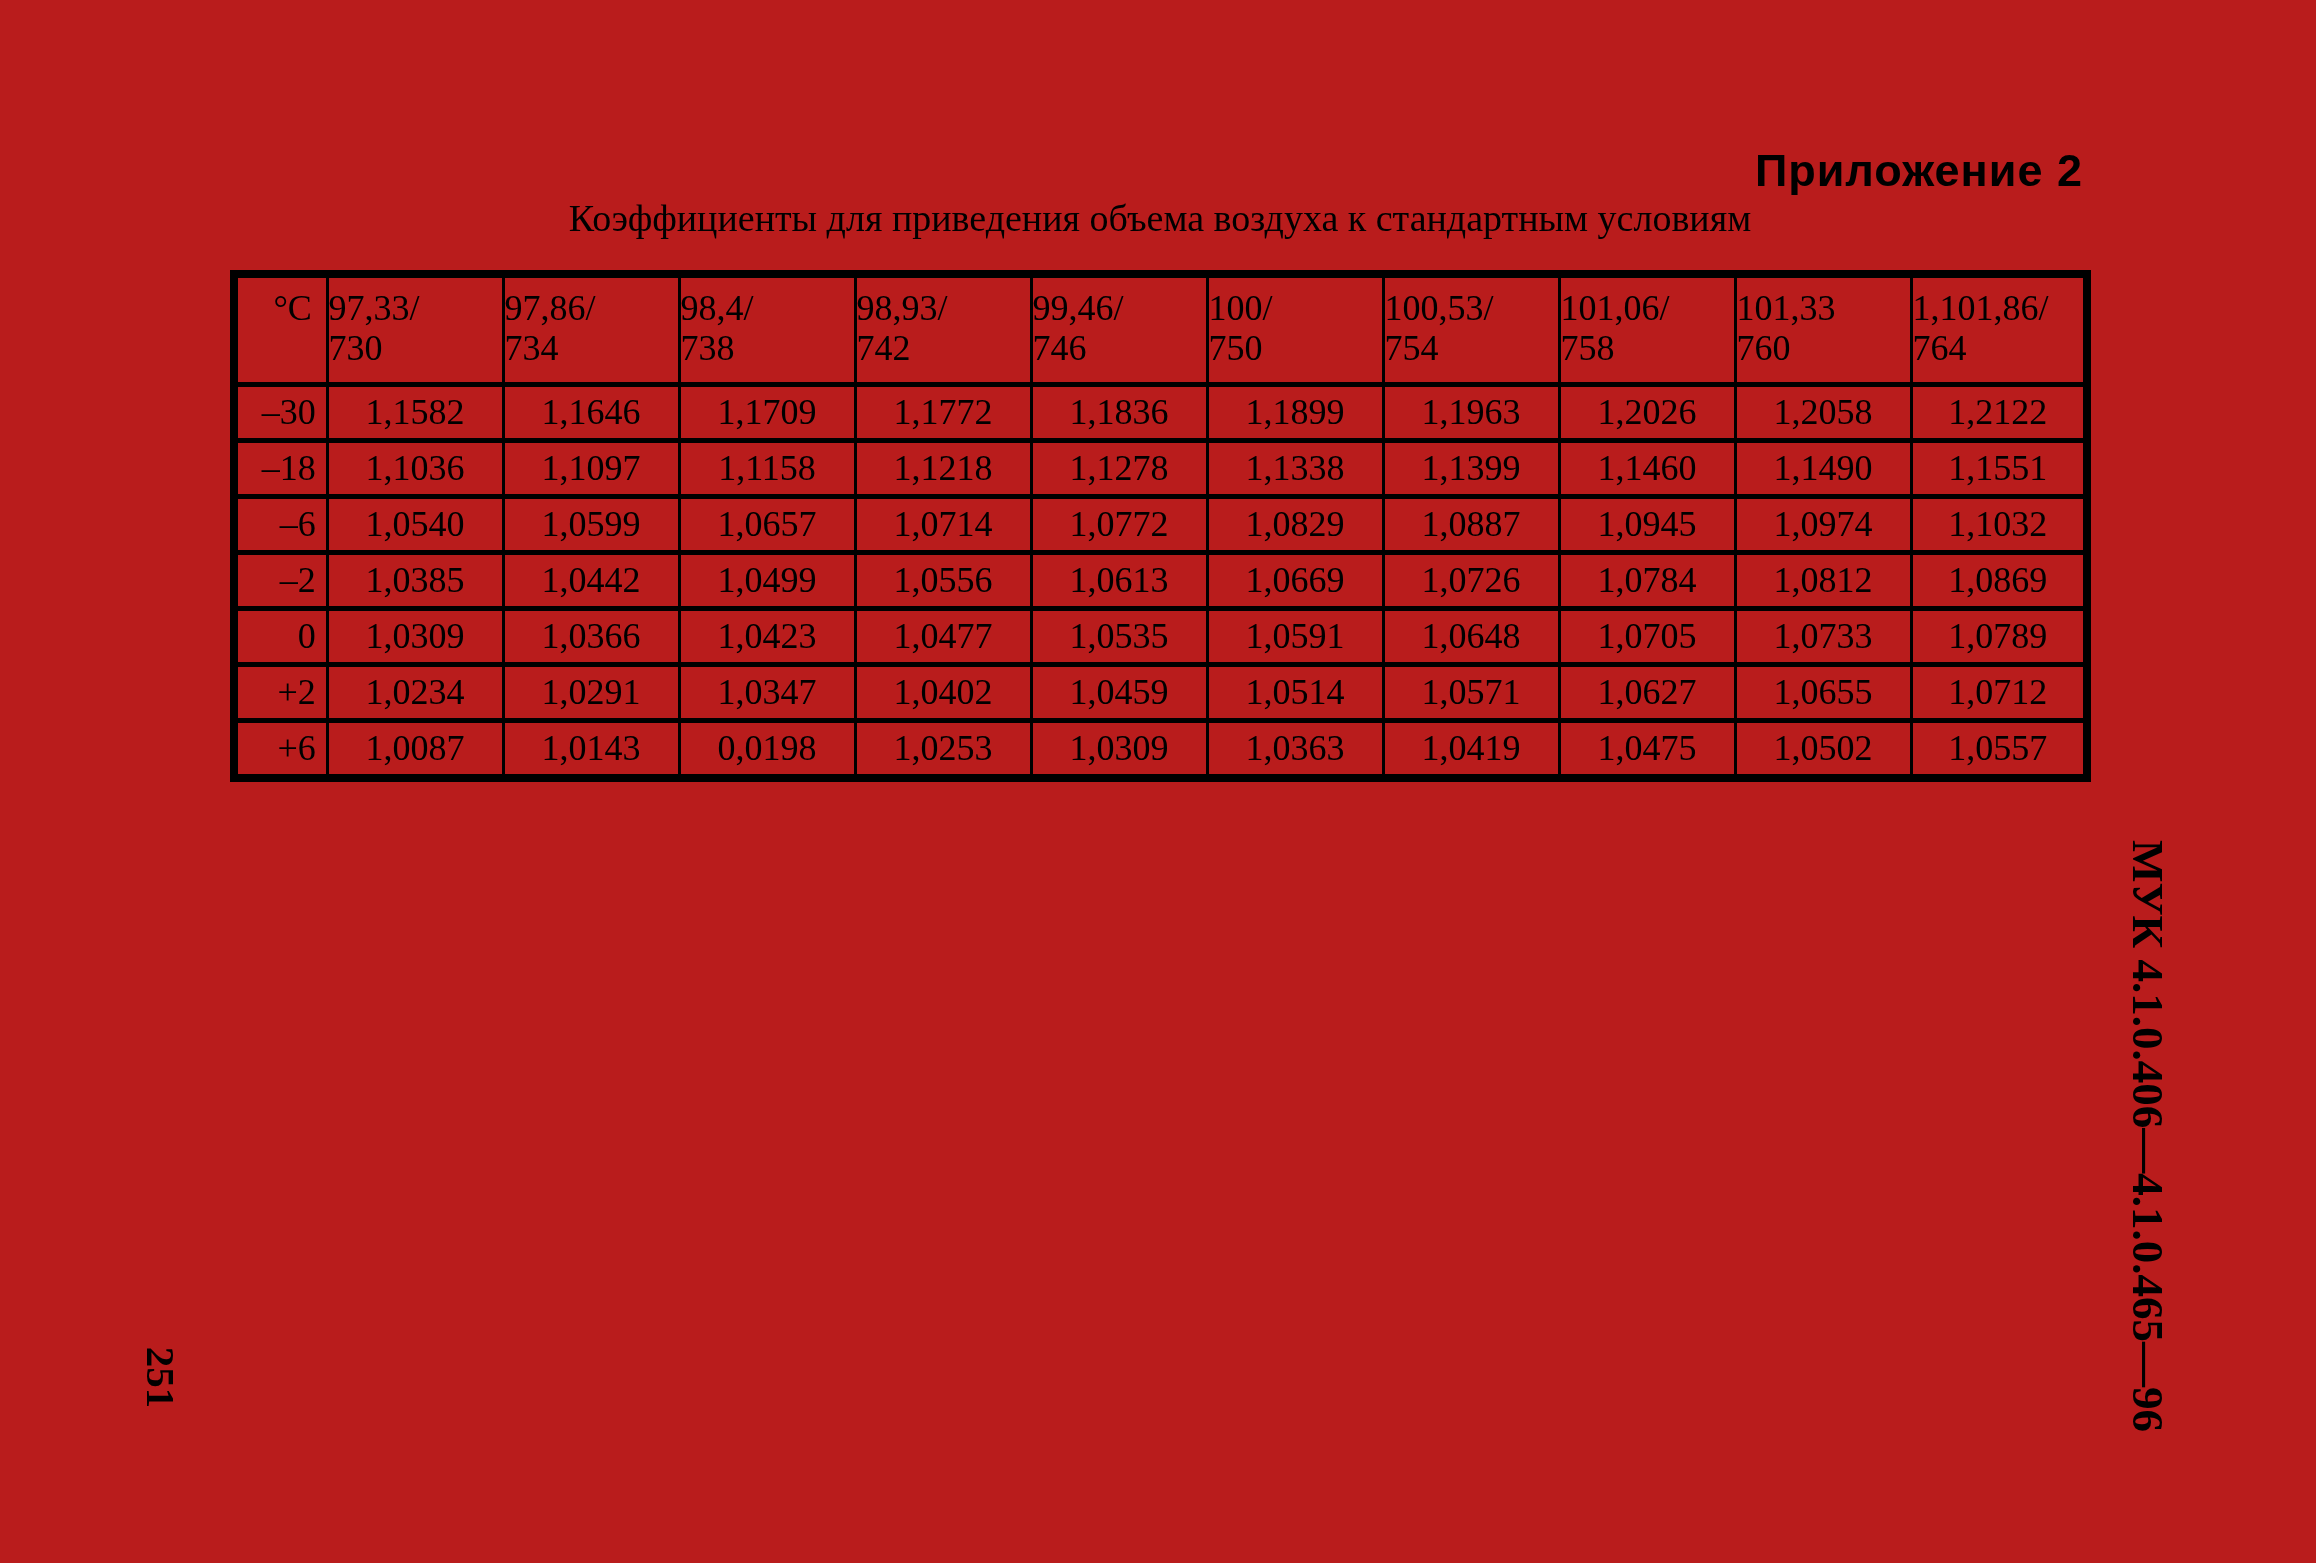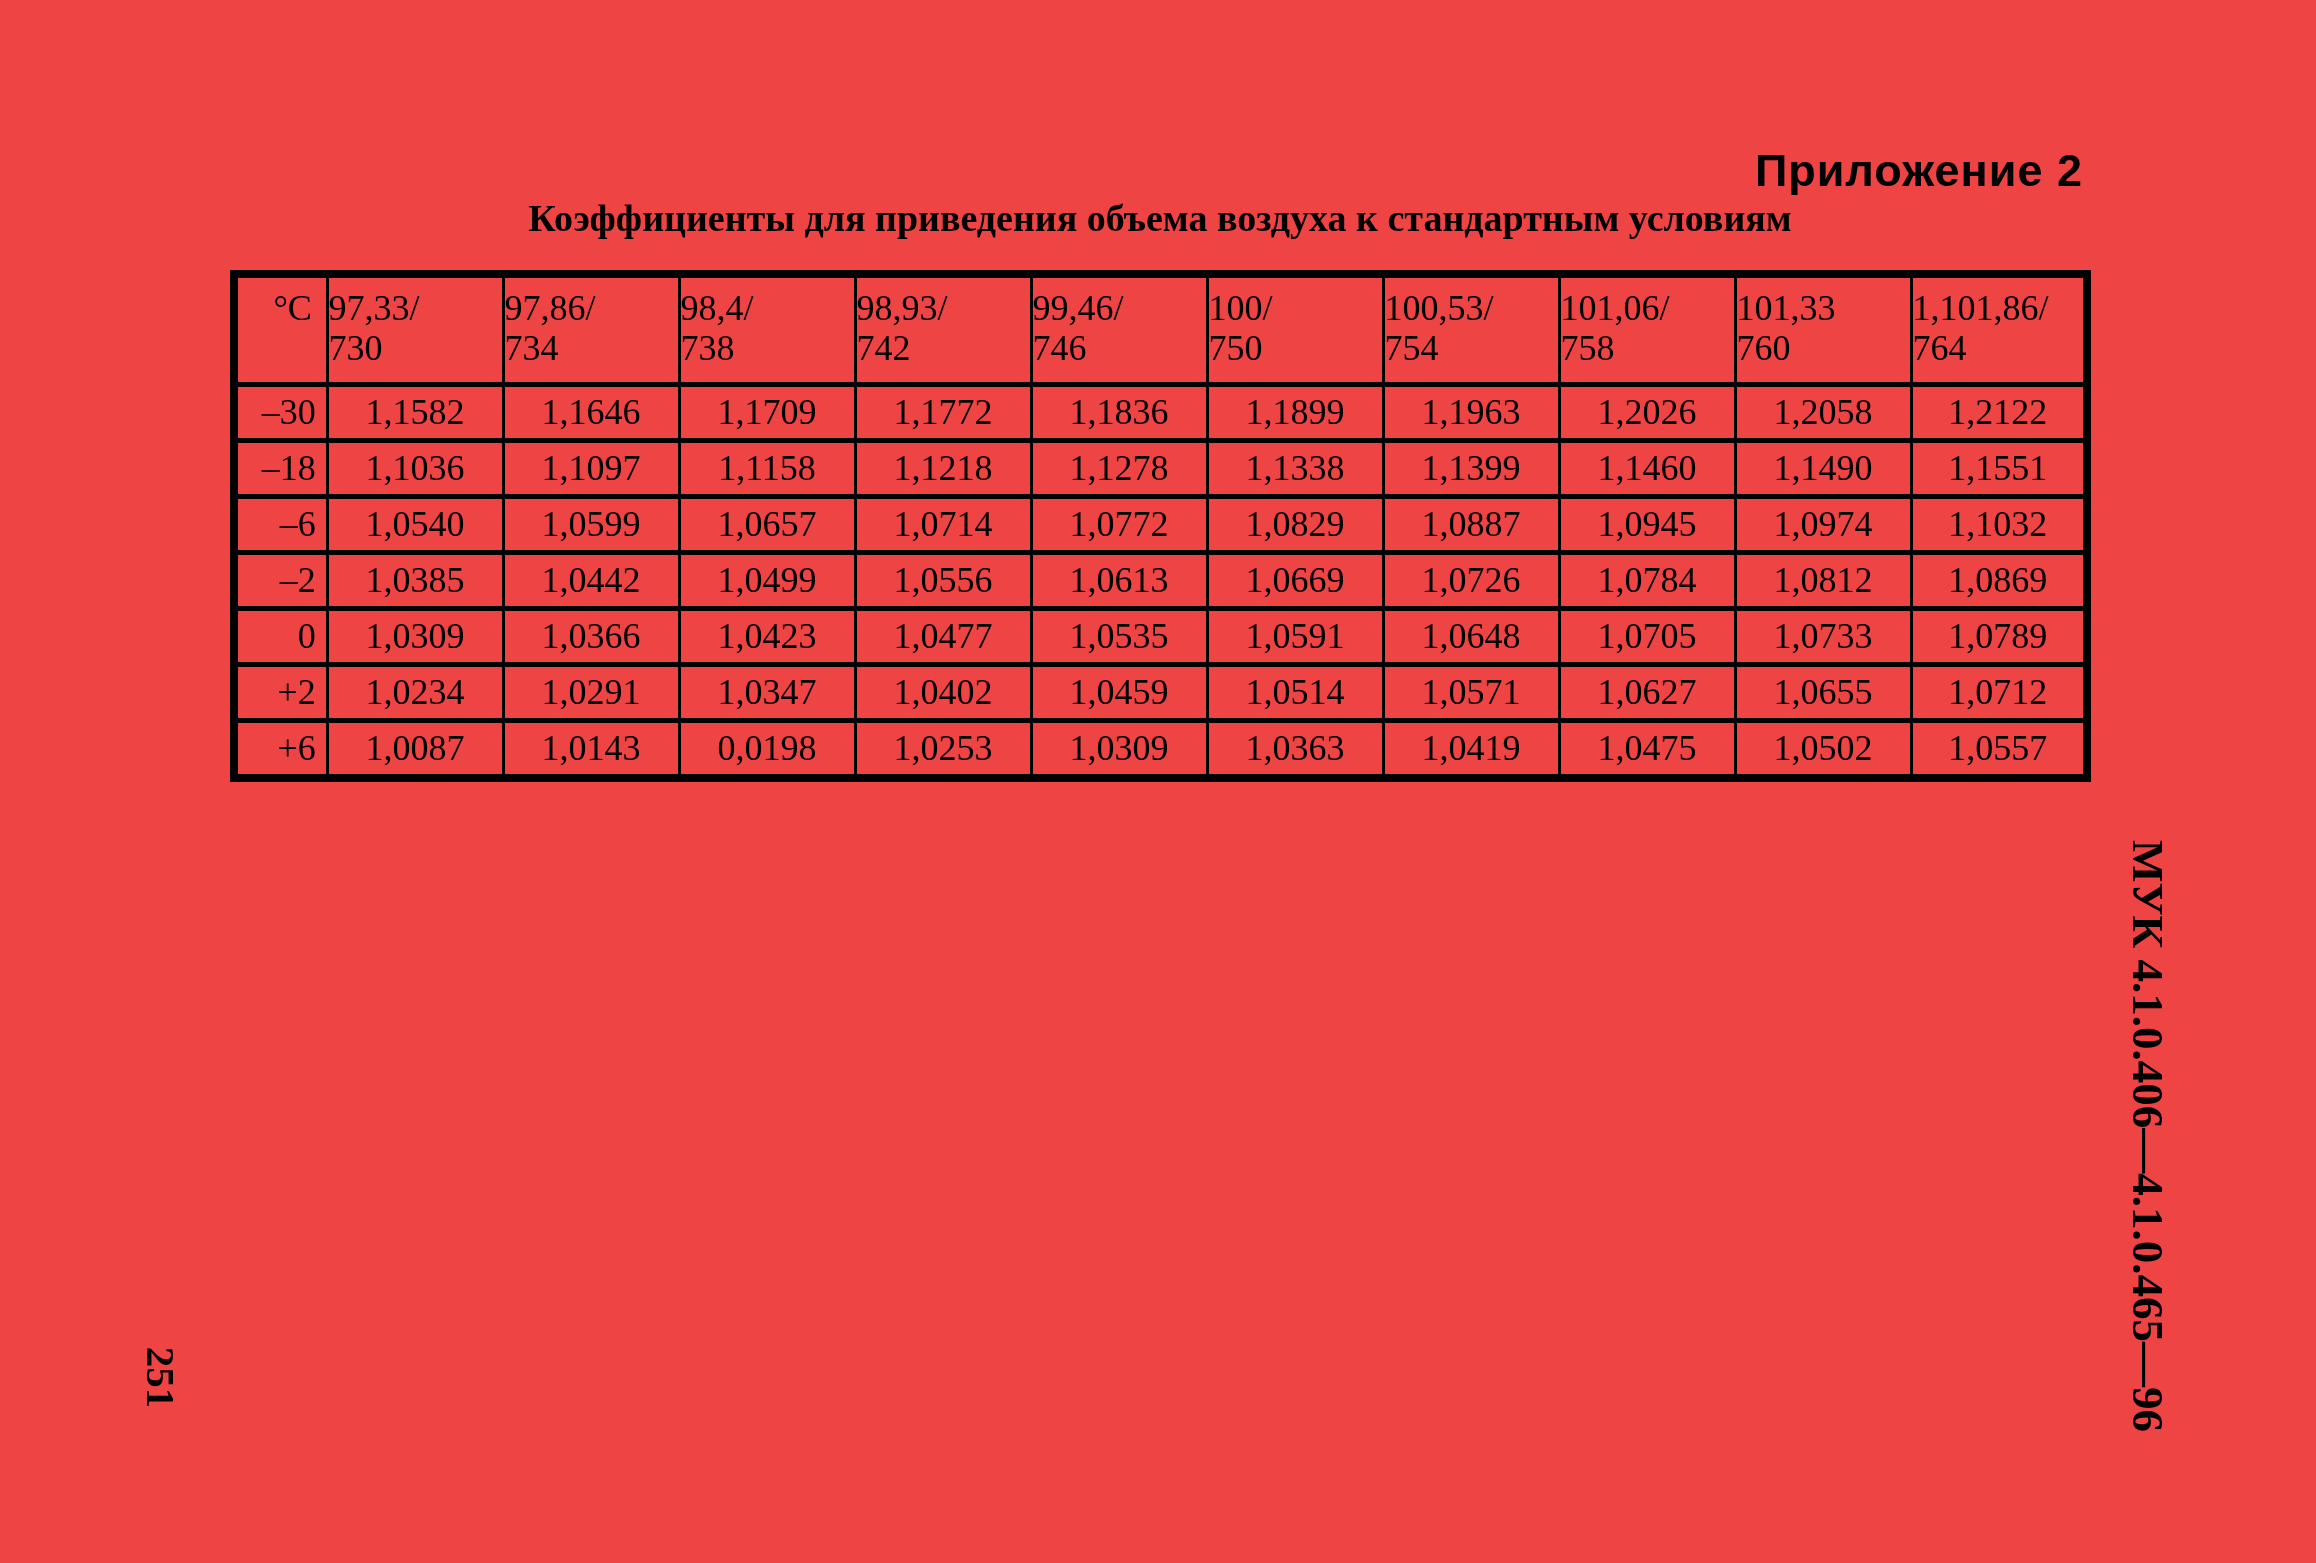--- a/index.html
+++ b/index.html
@@ -4,21 +4,21 @@
 <style>
   html, body {
     margin: 0;
     padding: 0;
     background: #ffffff;
   }
   .page {
     position: relative;
     width: 2316px;
     height: 1563px;
-    background: #ef4444;
+    background: #b91c1c;
     color: #000000;
     font-family: "Liberation Serif", serif;
     overflow: hidden;
   }
   .annex-label {
     position: absolute;
     top: 145px;
     right: 233px;
     font-family: "Liberation Sans", sans-serif;
     font-size: 45px;
@@ -26,21 +26,21 @@
     letter-spacing: 1px;
     white-space: nowrap;
   }
   .doc-title {
     position: absolute;
     top: 196px;
     left: 230px;
     width: 1860px;
     text-align: center;
     font-size: 38px;
-    font-weight: 700;
+    font-weight: 400;
     white-space: nowrap;
   }
   table.coef-table {
     position: absolute;
     left: 230px;
     top: 270px;
     width: 1860px;
     border-collapse: collapse;
     table-layout: fixed;
     border: 8.8px solid #000;

